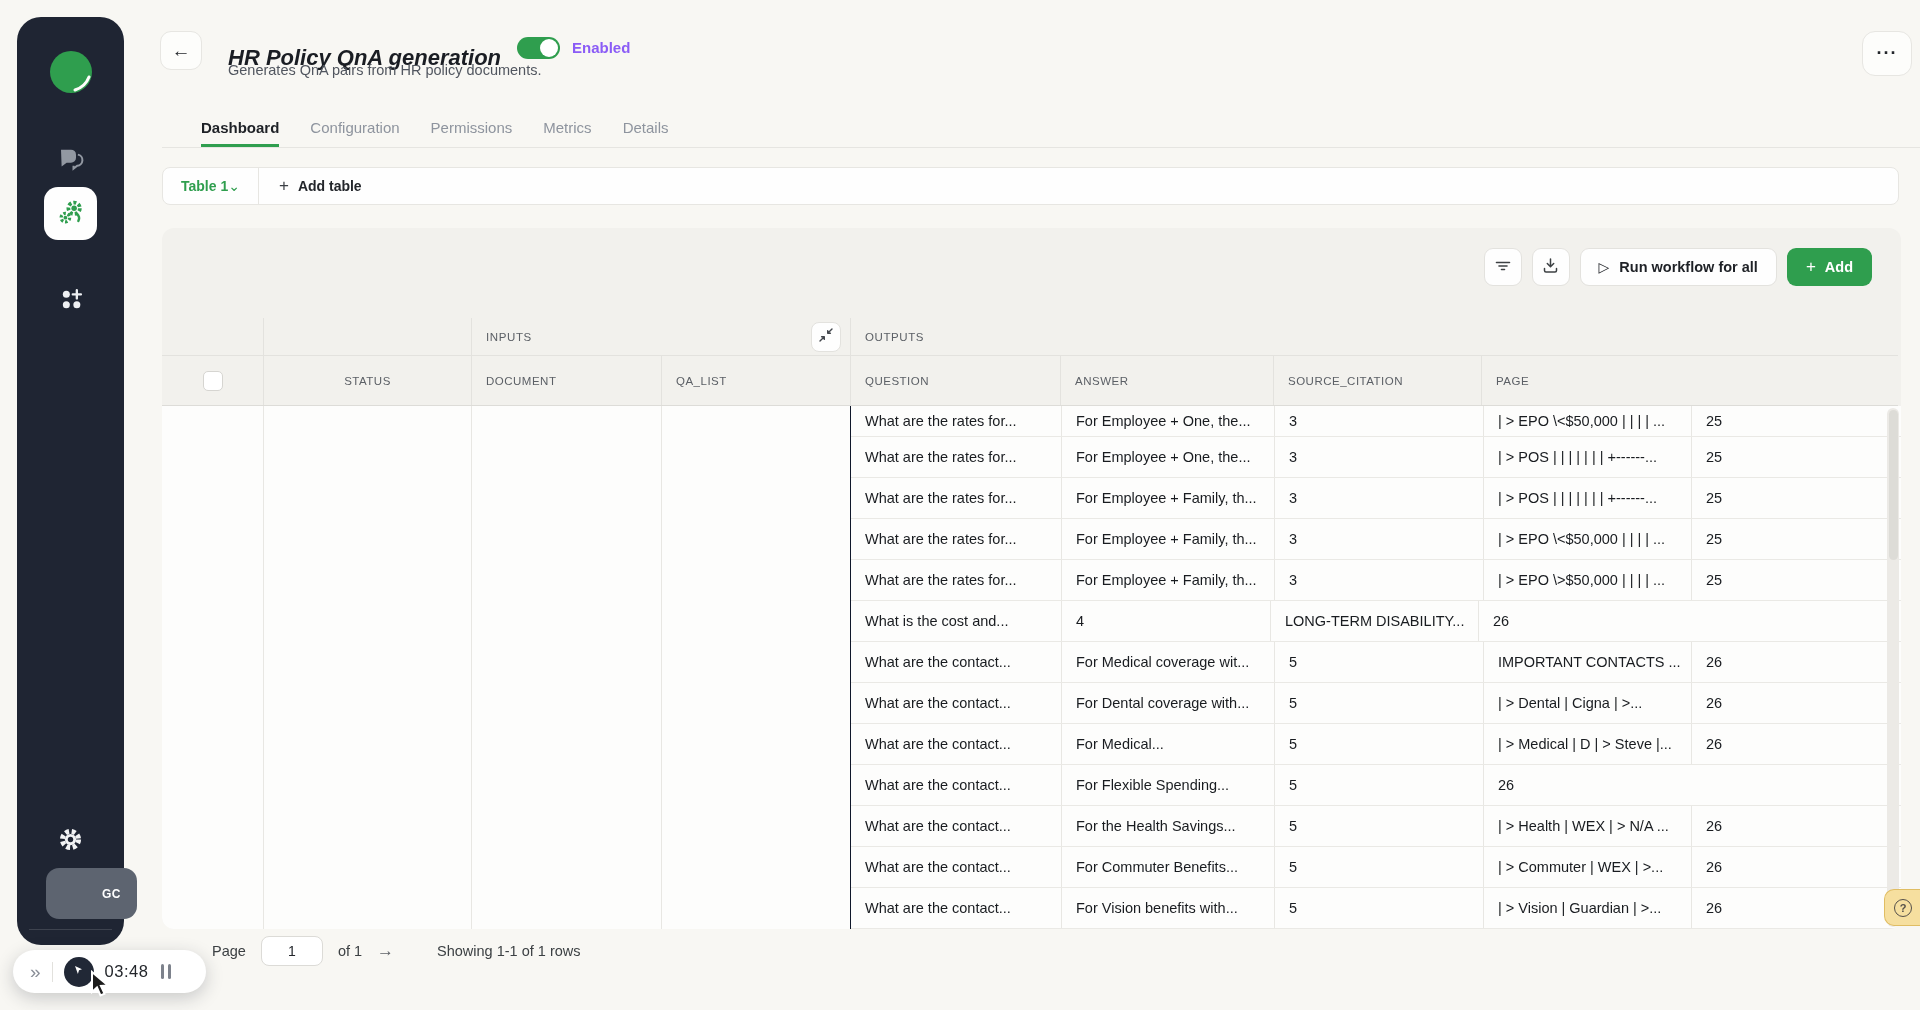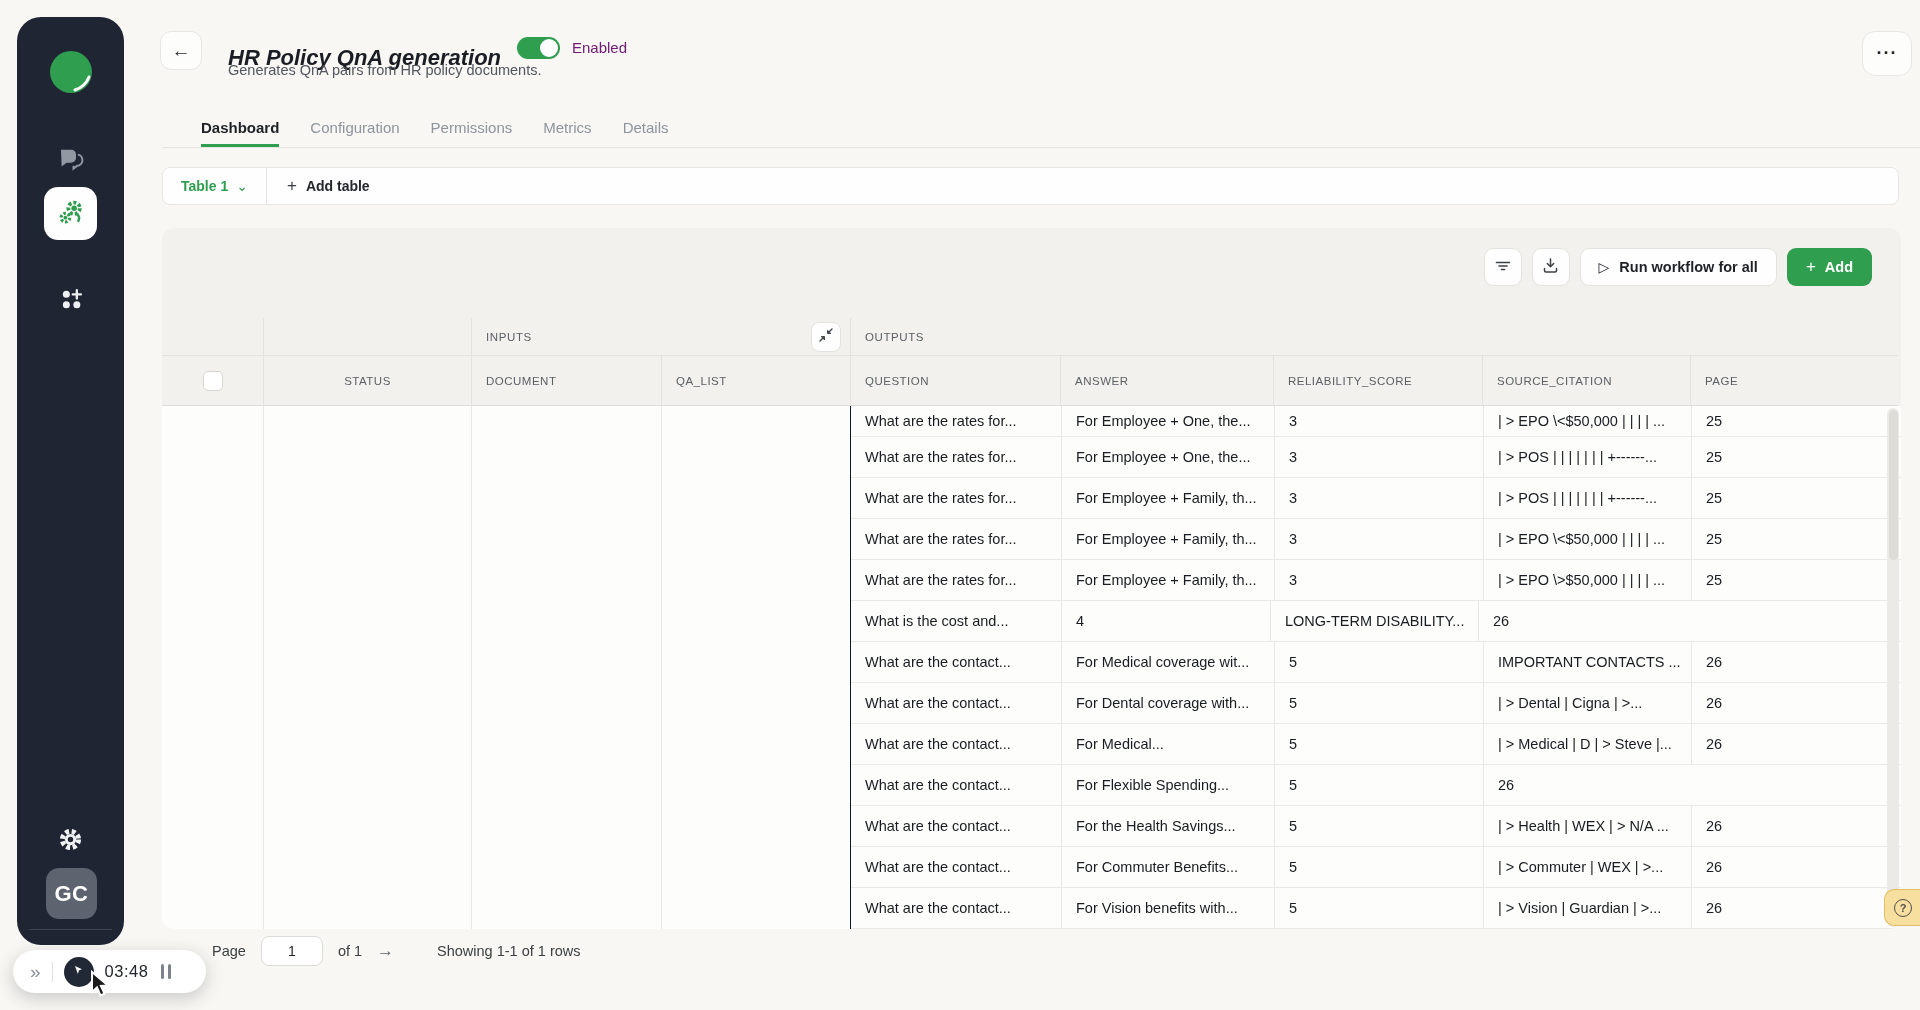--- a/index.html
+++ b/index.html
@@ -7,40 +7,40 @@
   .app{position:relative;width:1920px;height:1010px;}
 
   
   .sidebar{position:absolute;left:17px;top:17px;width:107px;height:928px;background:#1f2533;border-radius:24px;}
   .logo{position:absolute;left:31px;top:32px;width:46px;height:46px;}
   .side-icon{position:absolute;left:0;width:107px;display:flex;justify-content:center;align-items:center;cursor:pointer;}
   .icon-chat{top:126px;height:36px;}
   .active-tile{position:absolute;left:27px;top:170px;width:53px;height:53px;background:#fefefe;border-radius:14px;display:flex;align-items:center;justify-content:center;}
   .icon-apps{top:266px;height:36px;}
   .icon-settings{top:806px;height:36px;}
-  .avatar{position:absolute;left:29px;top:851px;width:51px;height:51px;background:#5d6470;border-radius:13px;color:#fff;font-size:22px;font-weight:bold;display:flex;align-items:center;justify-content:center;letter-spacing:.5px;}
+  .avatar{position:absolute;left:29px;top:851px;width:51px;height:51px;background:#5d6470;border-radius:13px;color:#fff;font-size:12px;font-weight:bold;display:flex;align-items:center;justify-content:center;letter-spacing:.5px;padding-left:40px;}
   .side-divider{position:absolute;left:12px;right:12px;top:912px;height:1px;background:rgba(255,255,255,.14);}
 
   
   .back-btn{position:absolute;left:160px;top:31px;width:42px;height:39px;background:#fdfdfb;border:1px solid #e7e6e2;border-radius:11px;display:flex;align-items:center;justify-content:center;font-size:19px;color:#23262b;cursor:pointer;}
   .page-title{position:absolute;left:228px;top:30px;font-size:22px;font-weight:bold;color:#1a1d23;font-style:italic;}
   .toggle{position:absolute;left:517px;top:37px;width:43px;height:22px;background:#2f9e4e;border-radius:12px;cursor:pointer;}
   .toggle .knob{position:absolute;right:2px;top:2px;width:18px;height:18px;background:#fff;border-radius:50%;}
-  .enabled-label{position:absolute;left:572px;top:39px;font-size:15px;font-weight:normal;color:#701a75;}
+  .enabled-label{position:absolute;left:572px;top:39px;font-size:15px;font-weight:bold;color:#8b5cf6;}
   .subtitle{position:absolute;left:228px;top:62px;font-size:14.5px;color:#51565f;}
   .more-btn{position:absolute;left:1862px;top:31px;width:50px;height:45px;background:#fdfdfb;border:1px solid #e7e6e2;border-radius:13px;display:flex;align-items:center;justify-content:center;font-size:18px;font-weight:bold;color:#23262b;letter-spacing:1px;cursor:pointer;}
 
   
   .tabs{position:absolute;left:162px;top:111px;right:0;height:36px;display:flex;gap:31px;border-bottom:1px solid #e6e5e1;}
   .tab{height:33px;display:flex;align-items:center;font-size:15px;color:#8e949e;cursor:pointer;border-bottom:3px solid transparent;}
   .tab.active{color:#1e2126;font-weight:bold;border-bottom-color:#2f9e4e;margin-left:39px;}
 
   
   .table-bar{position:absolute;left:162px;top:167px;width:1737px;height:38px;background:#fefefe;border:1px solid #e7e6e2;border-radius:8px;box-sizing:border-box;display:flex;align-items:center;}
-  .table-select{display:flex;align-items:center;gap:8px;padding:0 18px;height:100%;cursor:pointer;}
+  .table-select{display:flex;align-items:center;padding:0 18px;height:100%;cursor:pointer;}
   .table-select .tname{color:#2f9e4e;font-weight:bold;font-size:14px;}
   .table-select .chev{color:#2f9e4e;font-size:14px;line-height:10px;}
   .bar-divider{width:1px;height:100%;background:#e7e6e2;}
   .add-table{display:flex;align-items:center;gap:9px;padding:0 20px;height:100%;cursor:pointer;font-size:14px;font-weight:bold;color:#23262b;}
   .add-table .plus{font-size:17px;font-weight:normal;color:#3a3e44;}
 
   
   .card{position:absolute;left:162px;top:228px;width:1739px;height:701px;background:#f2f1ed;border-radius:12px;overflow:hidden;}
   .grid-toolbar{position:absolute;top:20px;right:29px;display:flex;gap:10px;}
   .icon-btn{width:38px;height:38px;background:#fefefe;border:1px solid #e3e2de;border-radius:9px;display:flex;align-items:center;justify-content:center;cursor:pointer;}
@@ -255,21 +255,20 @@
 
     <div class="col-row">
       <div class="col-cell c-sel">
         <div class="checkbox"></div>
       </div>
       <div class="col-cell c-status bl">STATUS</div>
       <div class="col-cell c-document bl">DOCUMENT</div>
       <div class="col-cell c-qalist bl">QA_LIST</div>
       <div class="col-cell c-question bl">QUESTION</div>
       <div class="col-cell c-answer bl">ANSWER</div>
-      <div class="col-cell c-score bl">RELIABILITY_SCORE</div>
       <div class="col-cell c-citation bl">SOURCE_CITATION</div>
       <div class="col-cell c-page bl">PAGE</div>
     </div>
 
     <div class="grid-body">
       <div class="left-block">
         <div class="left-cell l-sel"></div>
         <div class="left-cell l-status"></div>
         <div class="left-cell l-document"></div>
         <div class="left-cell l-qalist"></div>

